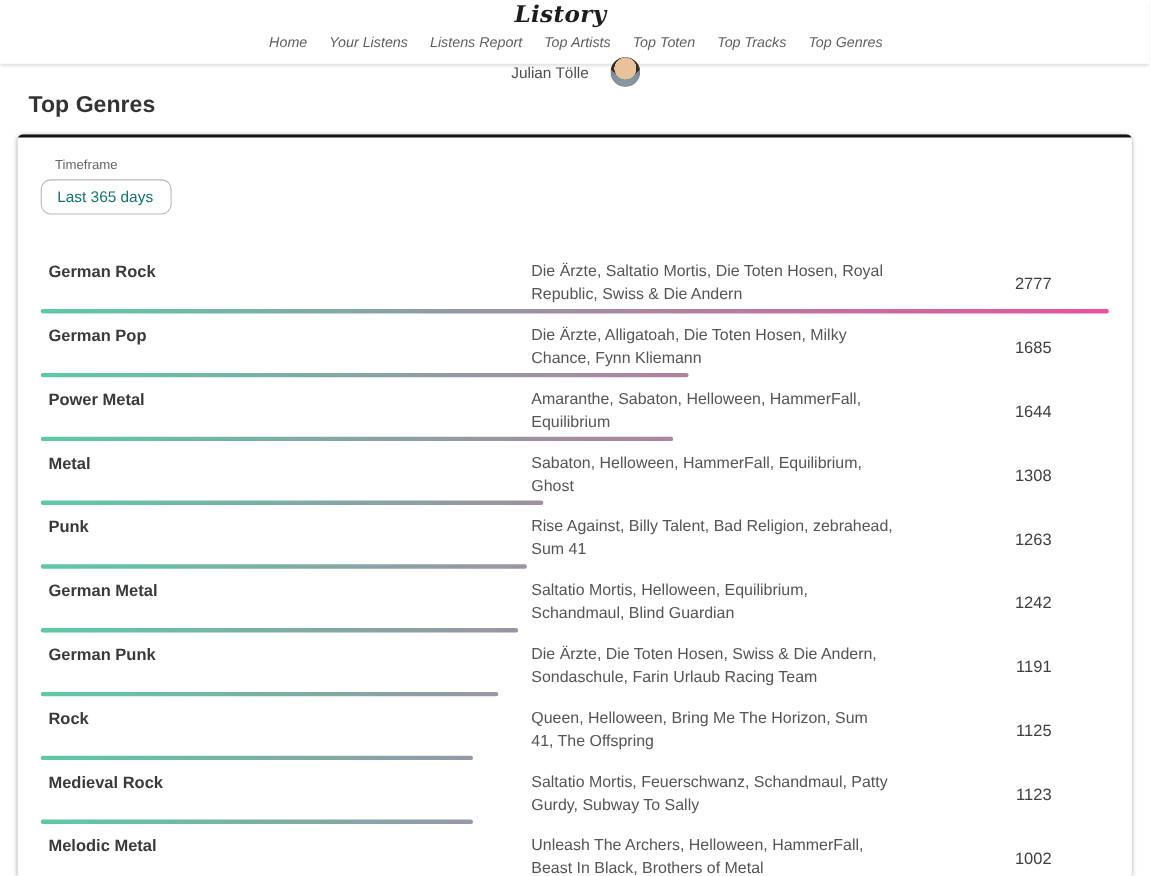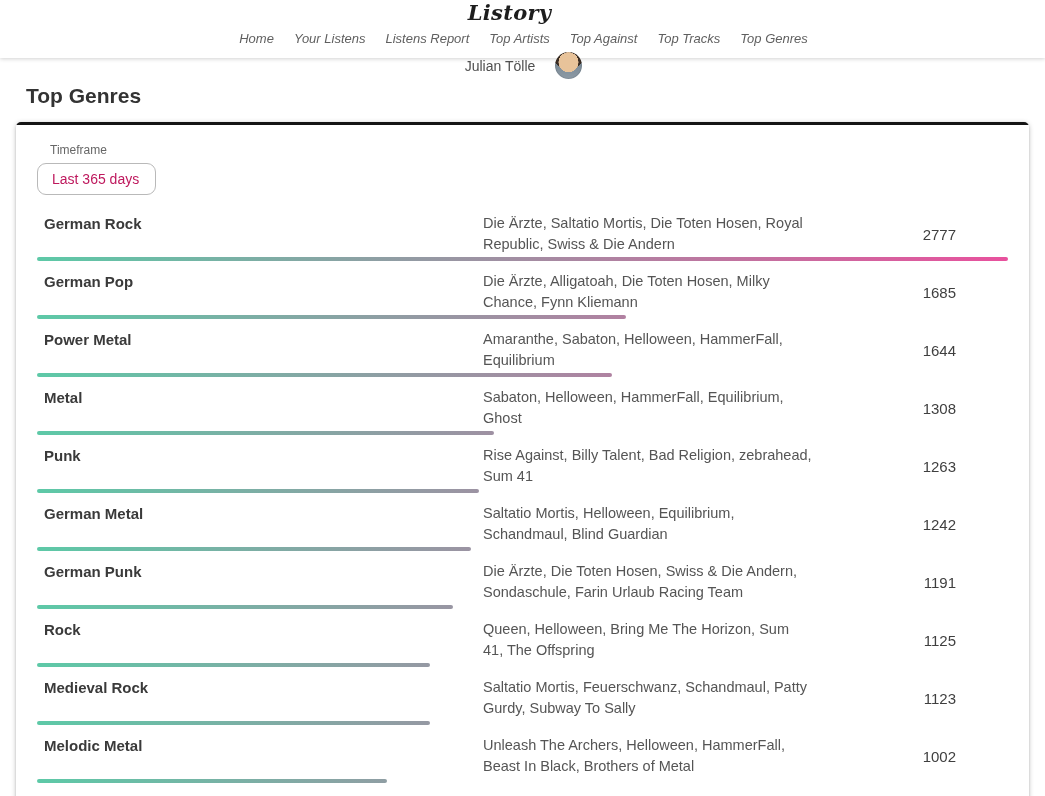--- a/index.html
+++ b/index.html
@@ -75,27 +75,27 @@
 
   .filter-label {
     font-size: 12px;
     color: #666666;
     margin: 4px 0 6px 13px;
   }
   .filter-select {
     display: inline-flex;
     align-items: center;
     font-size: 14px;
-    color: #be185d;
+    color: #0f766e;
     background: #fff;
     border: 1px solid #b9b9b9;
     border-radius: 9px;
     padding: 7px 16px 7px 14px;
     cursor: pointer;
-    margin-bottom: 12px;
+    margin-bottom: 36px;
   }
 
   
   .rows { padding-top: 6px; }
   .row { margin-bottom: 10px; }
   .row-main {
     display: grid;
     grid-template-columns: 446px 340px 1fr;
     align-items: start;
     min-height: 42px;
@@ -135,21 +135,21 @@
 </head>
 <body>
 
 <header class="topbar">
   <div class="brand">Listory</div>
   <nav class="nav-items" id="nav-items">
       <span class="nav-item">Home</span>
       <span class="nav-item">Your Listens</span>
       <span class="nav-item">Listens Report</span>
       <span class="nav-item">Top Artists</span>
-      <span class="nav-item">Top Against</span>
+      <span class="nav-item">Top Toten</span>
       <span class="nav-item">Top Tracks</span>
       <span class="nav-item">Top Genres</span>
     </nav>
   <div class="user-area">
     <span class="user-name">Julian Tölle</span>
     <span class="avatar"></span>
   </div>
 </header>
 
 <h1 class="page-title">Top Genres</h1>

